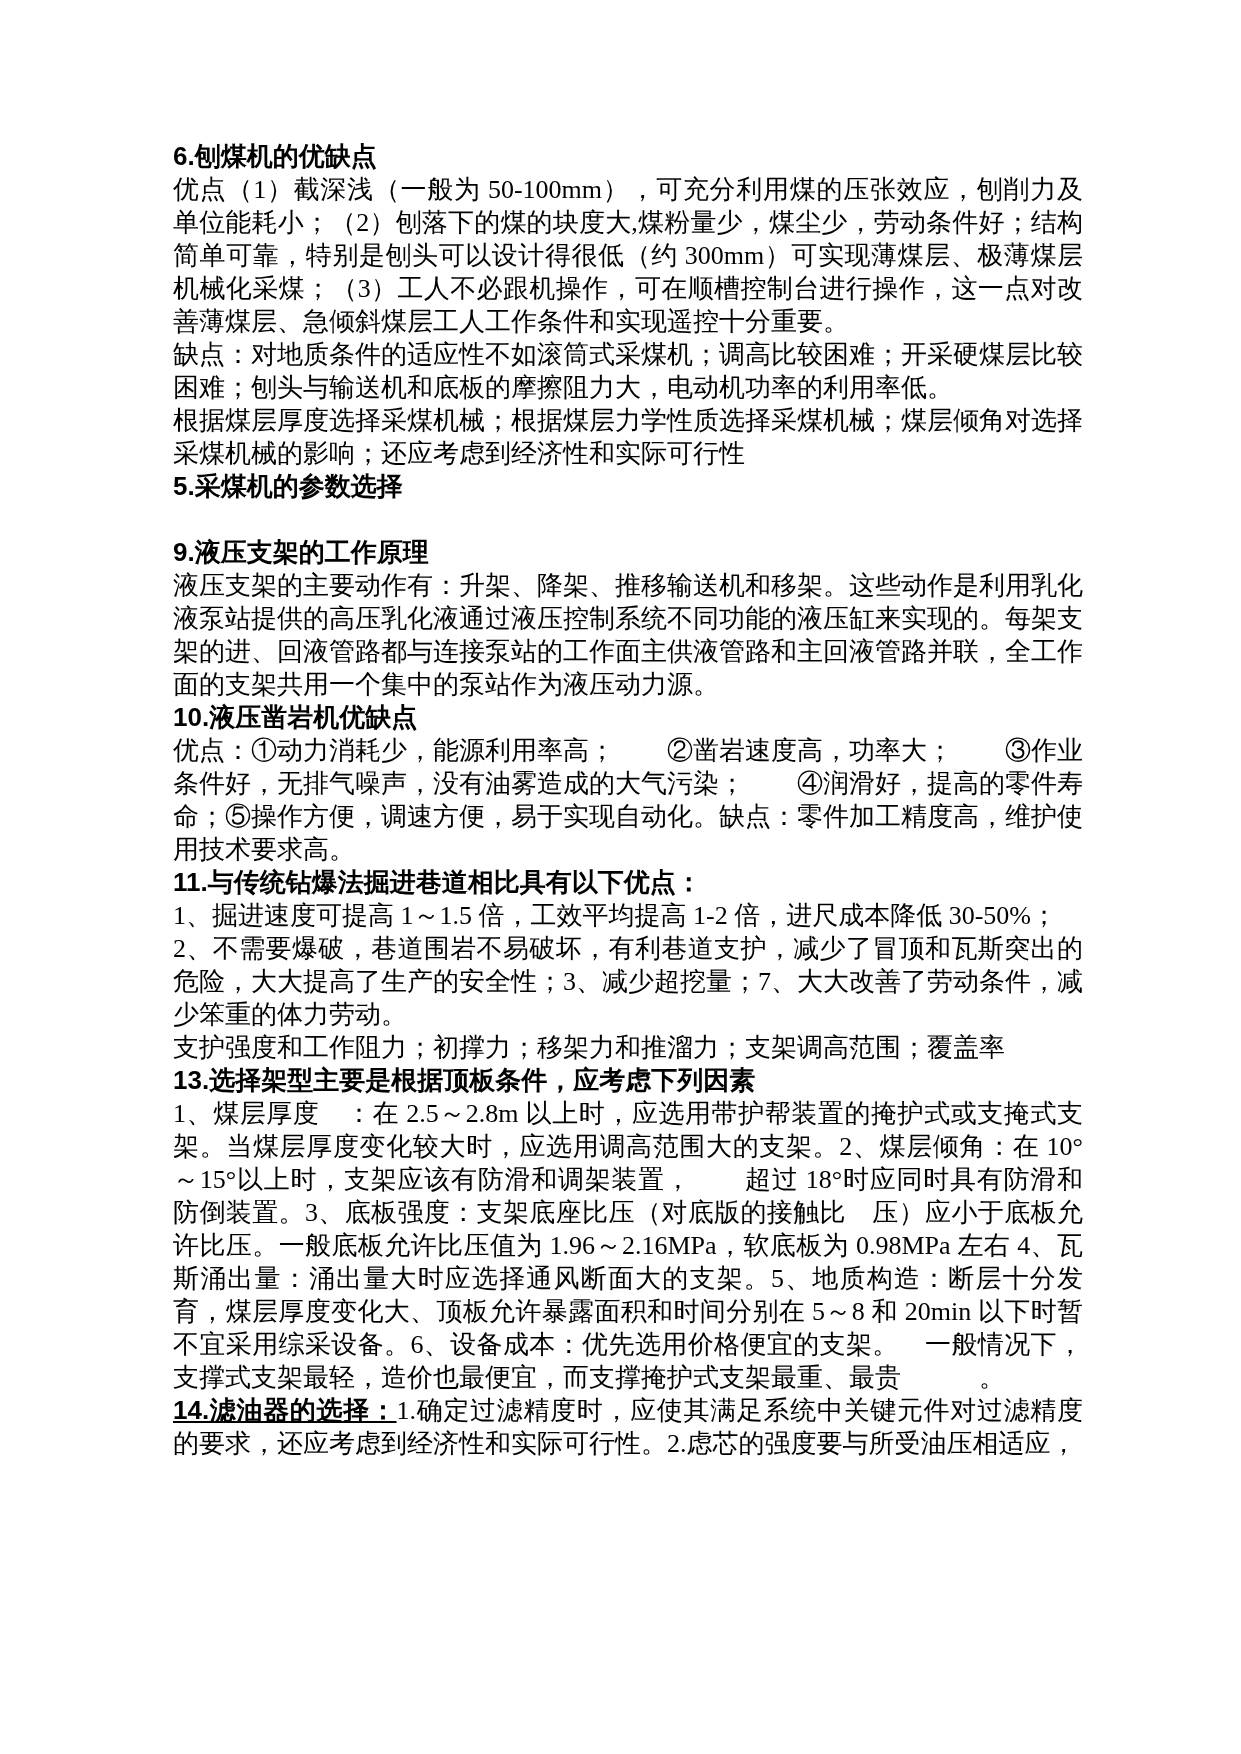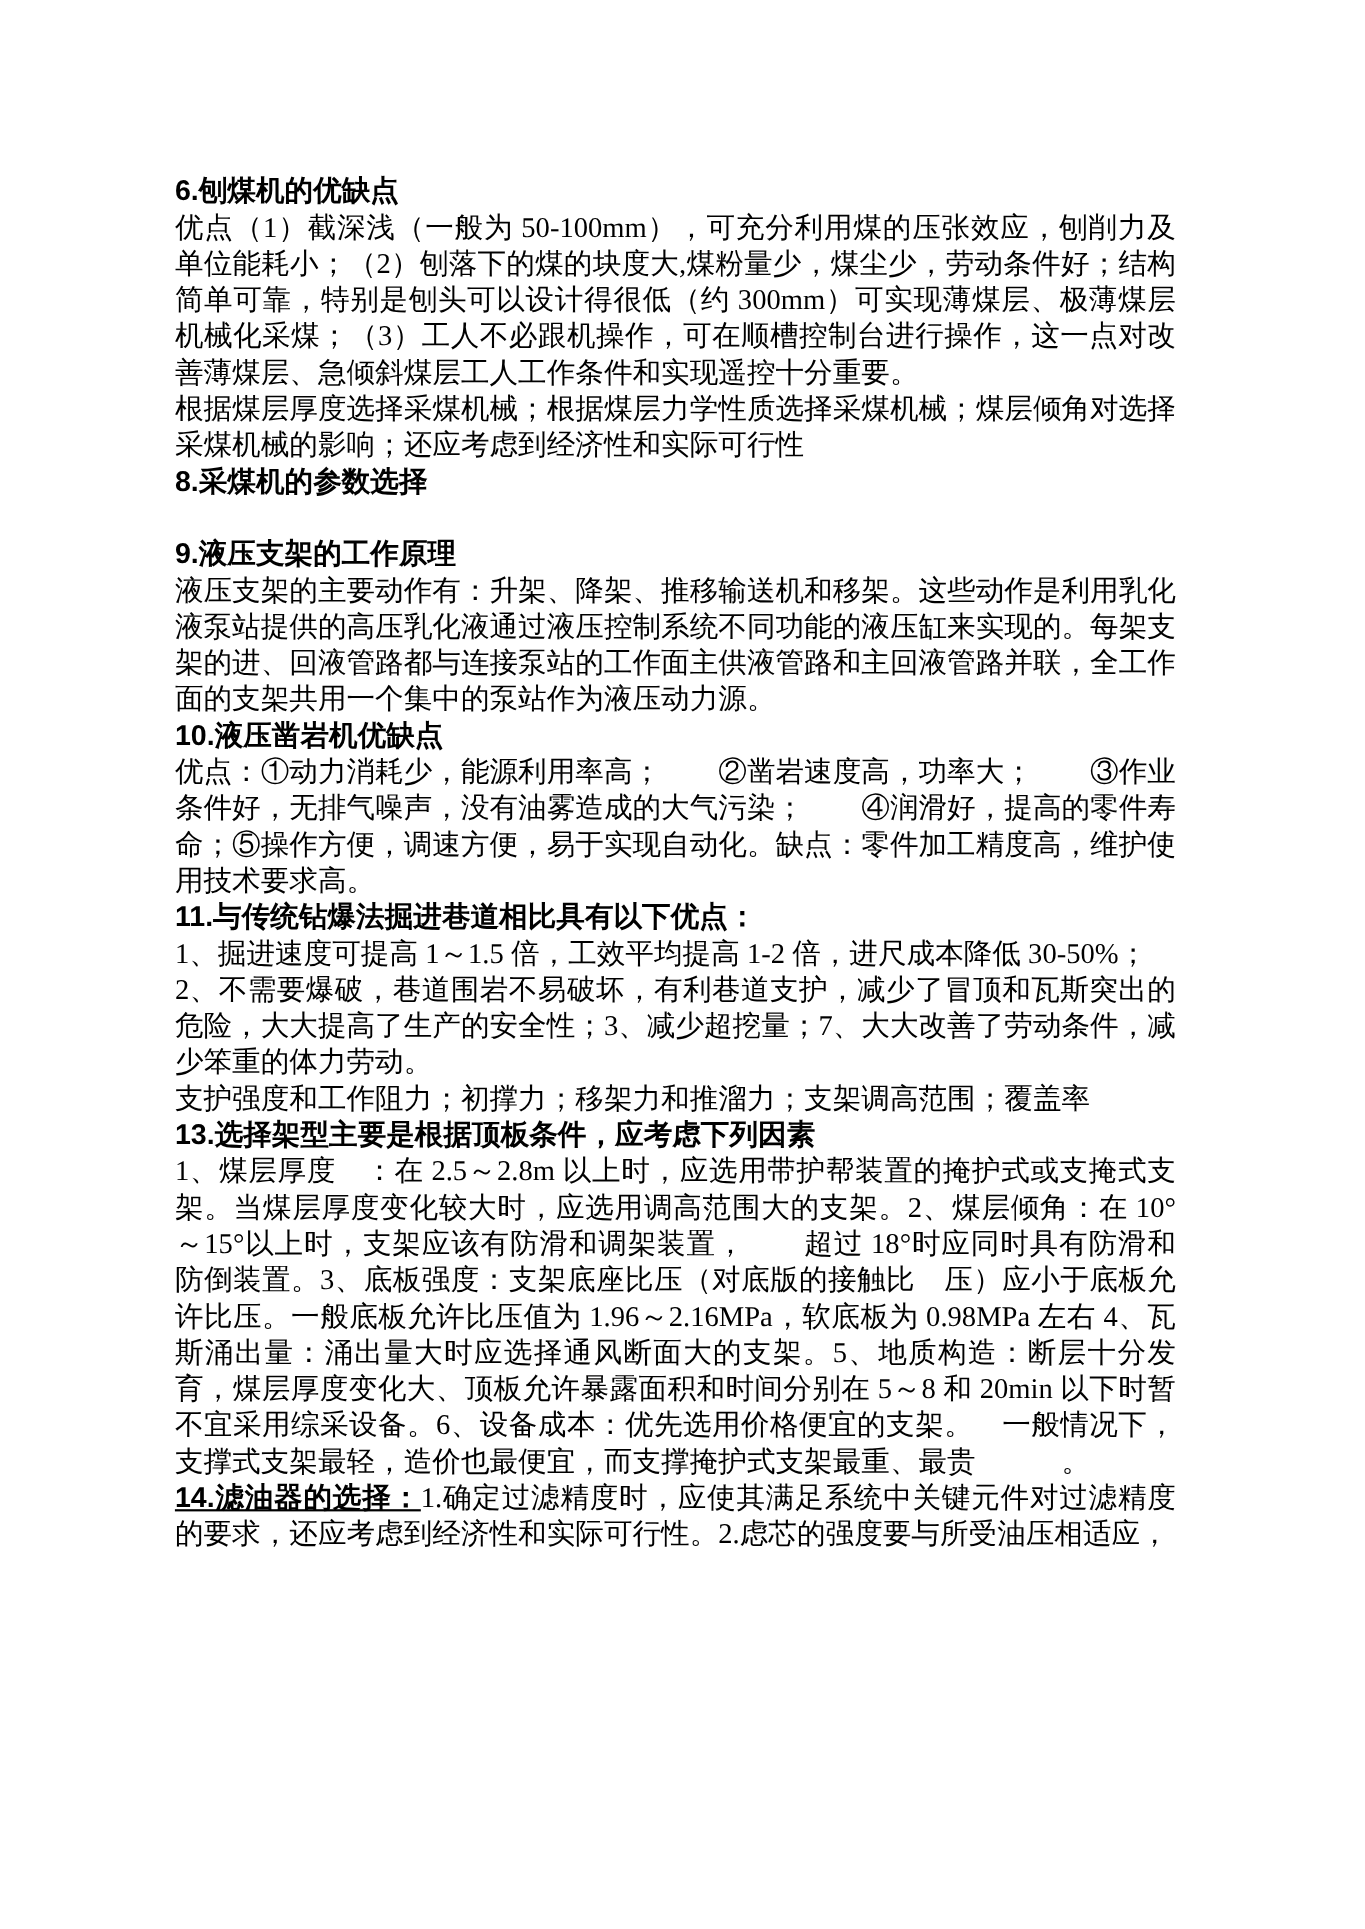--- a/index.html
+++ b/index.html
@@ -11,27 +11,26 @@
     position: relative;
     width: 1241px;
     height: 1754px;
     background: #ffffff;
     color: #000000;
     overflow: hidden;
     font-family: "Liberation Serif", "DejaVu Serif", serif;
   }
   .content {
     position: absolute;
-    left: 159px;
+    left: 173px;
     top: 140px;
     width: 910px;
     font-size: 26px;
     line-height: 33px;
     text-align: justify;
-    margin-top: 17px;
   }
   .content p {
     margin: 0;
     padding: 0;
   }
   .heading {
     margin: 0;
     padding: 0;
     font-size: 26px;
     line-height: 33px;
@@ -49,24 +48,25 @@
   }
 </style>
 </head>
 <body>
 
 <div class="page">
   <div class="content">
 
     <p class="heading">6.刨煤机的优缺点</p>
     <p>优点（1）截深浅（一般为 50-100mm），可充分利用煤的压张效应，刨削力及单位能耗小；（2）刨落下的煤的块度大,煤粉量少，煤尘少，劳动条件好；结构简单可靠，特别是刨头可以设计得很低（约 300mm）可实现薄煤层、极薄煤层机械化采煤；（3）工人不必跟机操作，可在顺槽控制台进行操作，这一点对改善薄煤层、急倾斜煤层工人工作条件和实现遥控十分重要。</p>
+    <p>缺点：对地质条件的适应性不如滚筒式采煤机；调高比较困难；开采硬煤层比较困难；刨头与输送机和底板的摩擦阻力大，电动机功率的利用率低。</p>
 
     <p>根据煤层厚度选择采煤机械；根据煤层力学性质选择采煤机械；煤层倾角对选择采煤机械的影响；还应考虑到经济性和实际可行性</p>
 
-    <p class="heading">8.采煤机的参数选择</p>
+    <p class="heading">5.采煤机的参数选择</p>
 
     <div class="blank-line"></div>
 
     <p class="heading">9.液压支架的工作原理</p>
     <p>液压支架的主要动作有：升架、降架、推移输送机和移架。这些动作是利用乳化液泵站提供的高压乳化液通过液压控制系统不同功能的液压缸来实现的。每架支架的进、回液管路都与连接泵站的工作面主供液管路和主回液管路并联，全工作面的支架共用一个集中的泵站作为液压动力源。</p>
 
     <p class="heading">10.液压凿岩机优缺点</p>
     <p>优点：①动力消耗少，能源利用率高；　　②凿岩速度高，功率大；　　③作业条件好，无排气噪声，没有油雾造成的大气污染；　　④润滑好，提高的零件寿命；⑤操作方便，调速方便，易于实现自动化。缺点：零件加工精度高，维护使用技术要求高。</p>
 
     <p class="heading">11.与传统钻爆法掘进巷道相比具有以下优点：</p>

